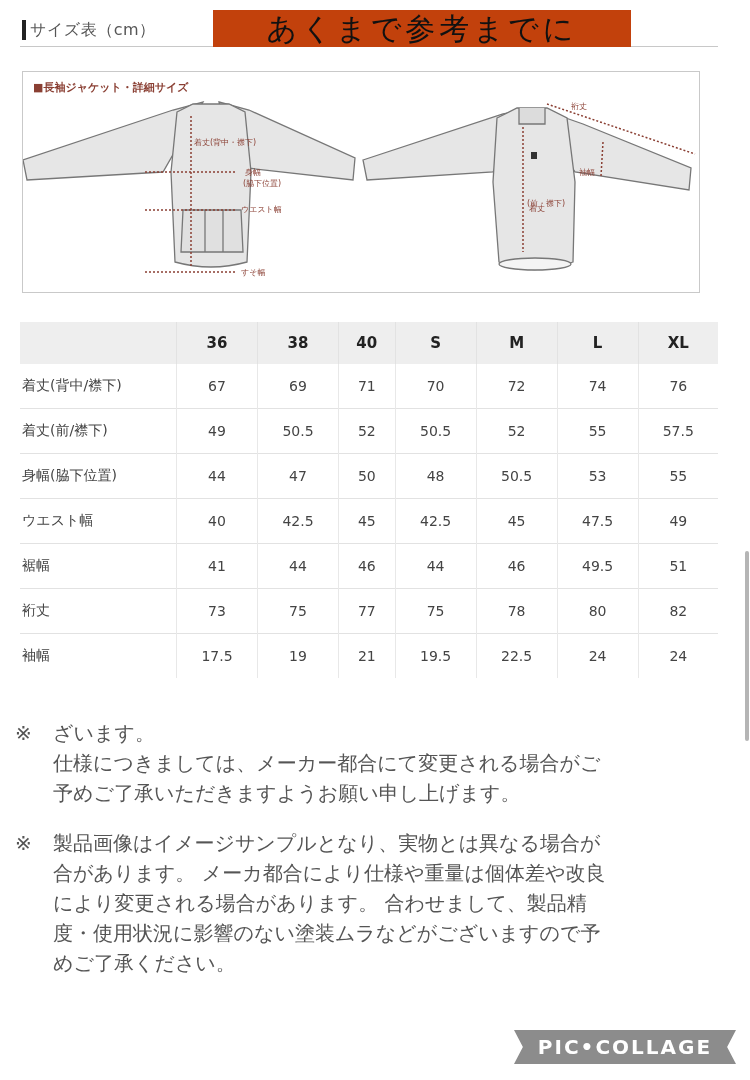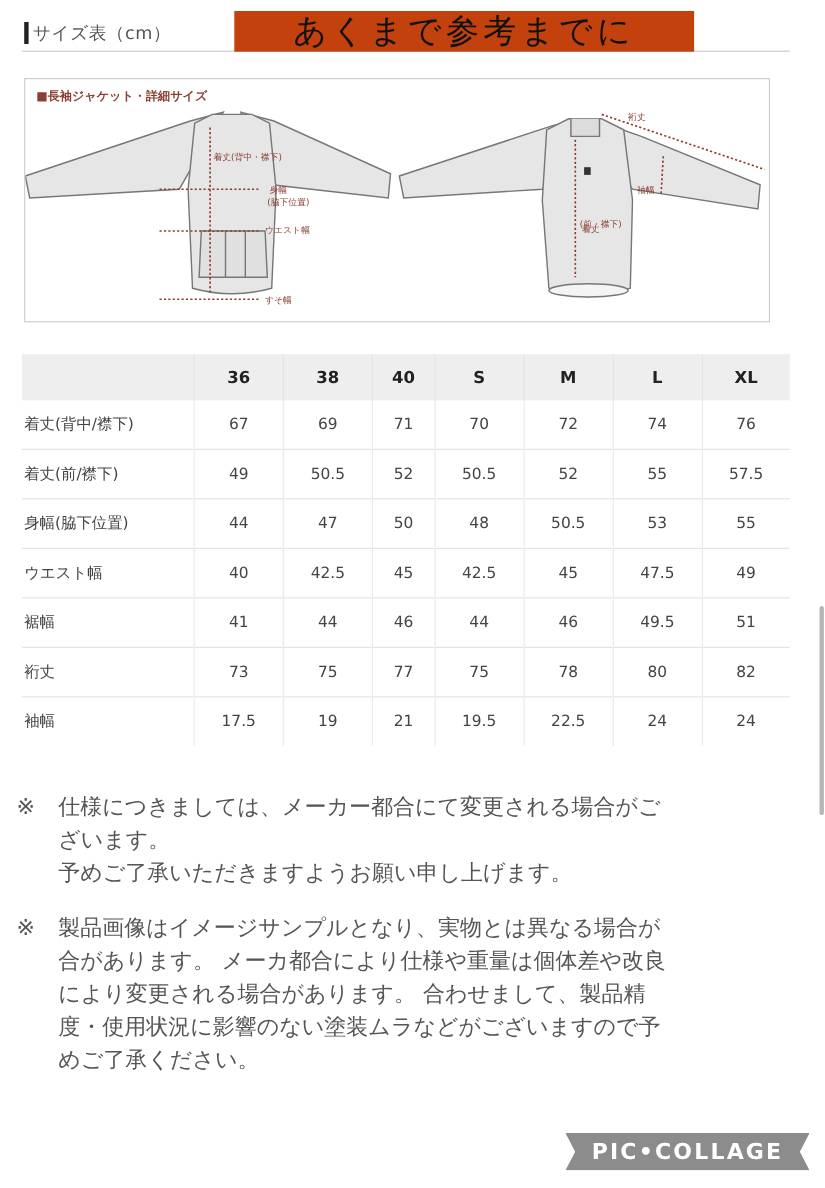--- a/index.html
+++ b/index.html
@@ -177,22 +177,22 @@
       <td>22.5</td>
       <td>24</td>
       <td>24</td>
     </tr>
   </tbody>
 </table>
 
 <div class="notes">
   <div class="note">
     <span class="mark">※</span>
+    <p>ざいます。</p>
     <p>仕様につきましては、メーカー都合にて変更される場合がご</p>
-    <p>ざいます。</p>
     <p>予めご了承いただきますようお願い申し上げます。</p>
   </div>
   <div class="note">
     <span class="mark">※</span>
     <p>製品画像はイメージサンプルとなり、実物とは異なる場合が</p>
     <p>合があります。 メーカ都合により仕様や重量は個体差や改良</p>
     <p>により変更される場合があります。 合わせまして、製品精</p>
     <p>度・使用状況に影響のない塗装ムラなどがございますので予</p>
     <p>めご了承ください。</p>
   </div>

